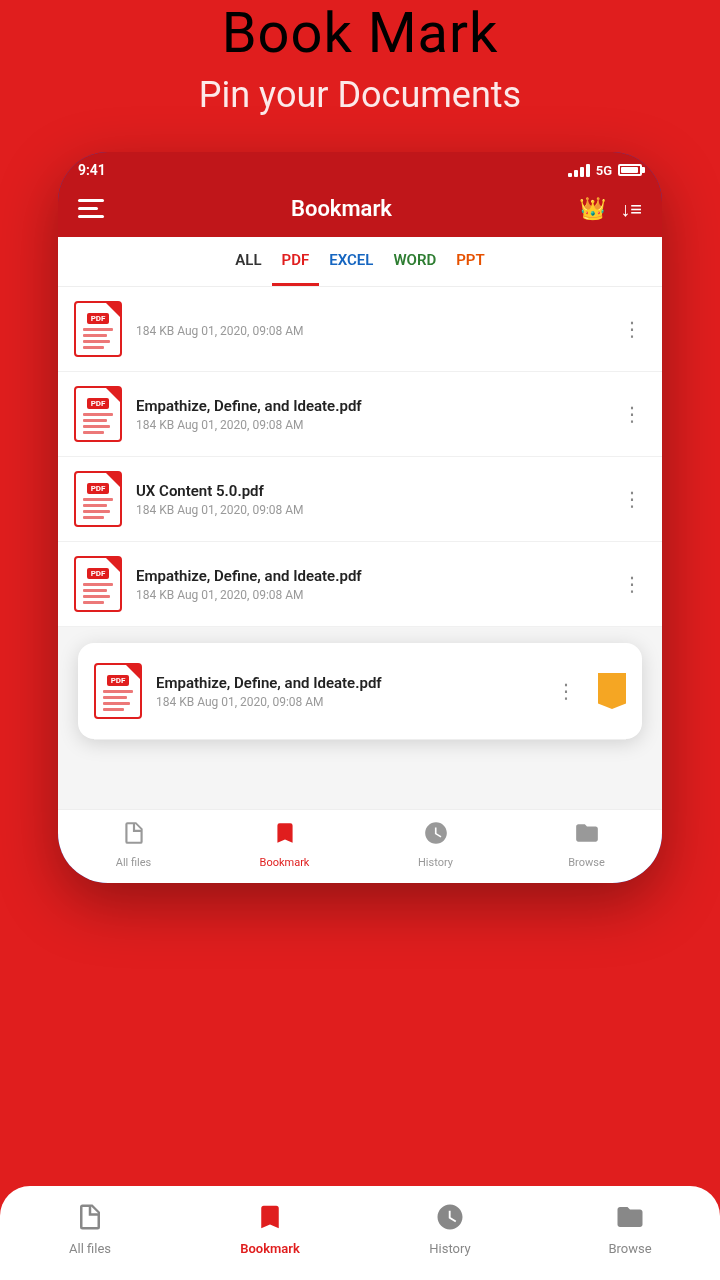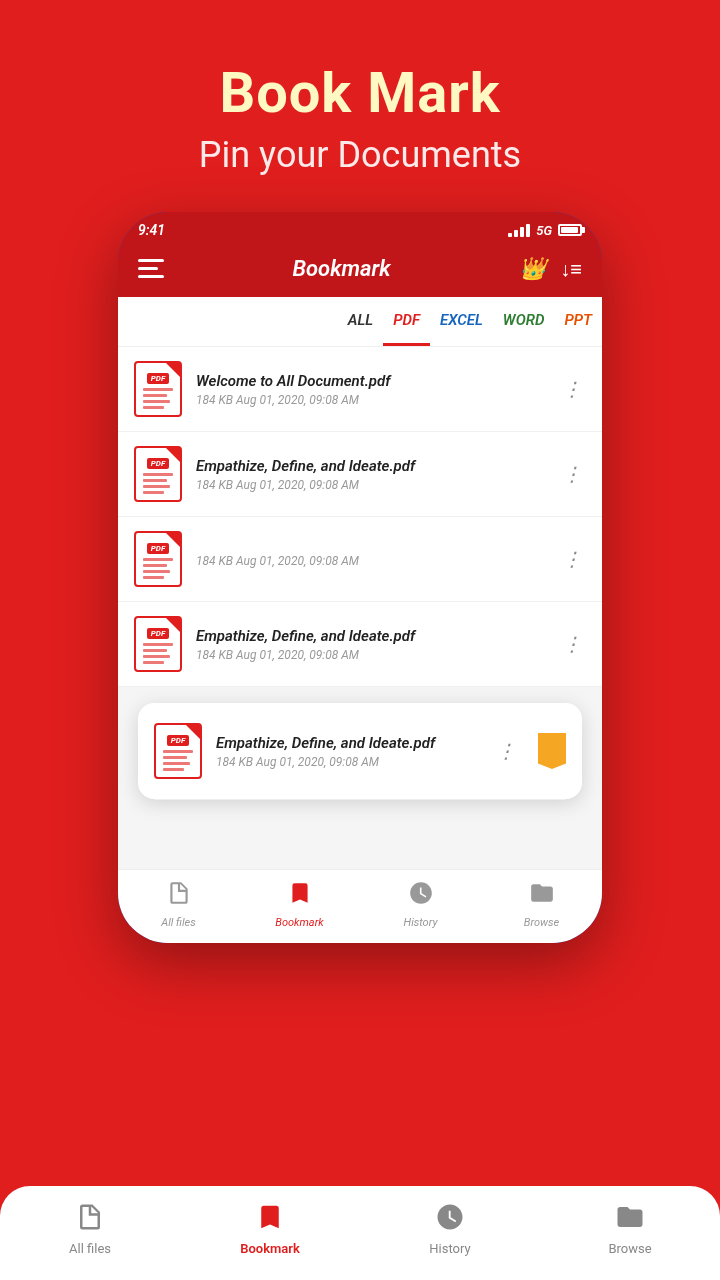--- a/index.html
+++ b/index.html
@@ -11,46 +11,44 @@
       font-family: -apple-system, BlinkMacSystemFont, 'Segoe UI', Roboto, sans-serif;
       display: flex;
       flex-direction: column;
       align-items: center;
       overflow: hidden;
       position: relative;
     }
 
     
     .hero-title {
-      color: #fef9c3;
+      color: #000000;
       font-size: 56px;
-      font-weight: 700;
-      margin-top: 60px;
+      font-weight: 400;
       text-align: center;
       letter-spacing: 1px;
     }
     .hero-subtitle {
       color: rgba(255,255,255,0.9);
       font-size: 36px;
       font-weight: 400;
       text-align: right;
       margin-top: 8px;
       margin-bottom: 36px;
     }
 
     
     .phone-wrapper {
       position: relative;
-      width: 484px;
+      width: 604px;
       background: #1d4ed8;
       border-radius: 50px;
       box-shadow: 0 20px 60px rgba(0,0,0,0.35);
       overflow: hidden;
       flex-shrink: 0;
-      font-style: italic;
     }
 
     
     .status-bar {
       background: #c0161a;
       display: flex;
       justify-content: space-between;
       align-items: center;
       padding: 10px 20px 6px;
       color: #fff;
@@ -135,21 +133,21 @@
     }
     .sort-icon {
       color: #fff;
       font-size: 20px;
     }
 
     
     .filter-tabs {
       background: #fff;
       display: flex;
-      justify-content: flex-end;
+      justify-content: center;
       padding: 0;
       border-bottom: 1px solid #eee;
     }
     .tab-item {
       padding: 14px 10px;
       font-size: 15px;
       font-weight: 600;
       color: #888;
       cursor: pointer;
       position: relative;
@@ -371,21 +369,20 @@
           <div class="pdf-badge">PDF</div>
           <div class="file-lines">
             <div class="file-line"></div>
             <div class="file-line"></div>
             <div class="file-line"></div>
             <div class="file-line"></div>
           </div>
         </div>
       </div>
       <div class="file-info">
-        <div class="file-name">Welcome to All Document.pdf</div>
         <div class="file-meta">184 KB  Aug 01, 2020, 09:08 AM</div>
       </div>
       <span class="more-icon">⋮</span>
     </div>
 
     <div class="file-item">
       <div class="file-icon">
         <div class="file-icon-bg">
           <div class="pdf-badge">PDF</div>
           <div class="file-lines">
@@ -409,20 +406,21 @@
           <div class="pdf-badge">PDF</div>
           <div class="file-lines">
             <div class="file-line"></div>
             <div class="file-line"></div>
             <div class="file-line"></div>
             <div class="file-line"></div>
           </div>
         </div>
       </div>
       <div class="file-info">
+        <div class="file-name">UX Content 5.0.pdf</div>
         <div class="file-meta">184 KB  Aug 01, 2020, 09:08 AM</div>
       </div>
       <span class="more-icon">⋮</span>
     </div>
 
     <div class="file-item">
       <div class="file-icon">
         <div class="file-icon-bg">
           <div class="pdf-badge">PDF</div>
           <div class="file-lines">

